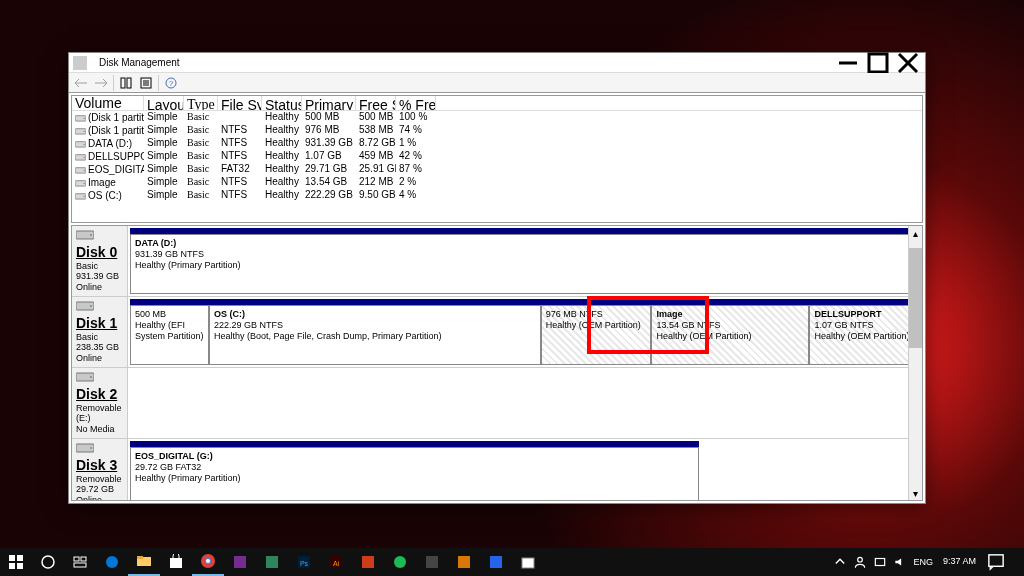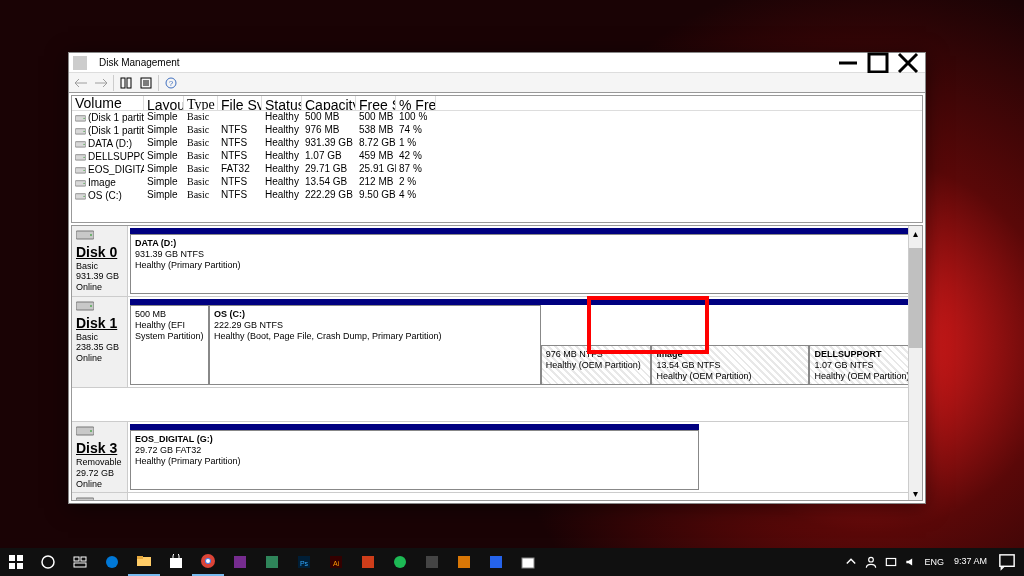--- a/index.html
+++ b/index.html
@@ -114,21 +114,20 @@
   border: 1px solid #888;
   padding: 3px 4px;
   font-size: 9px;
   line-height: 1.2;
   background: #fff;
   overflow: hidden;
 }
 .part b { display: block; }
 .part.hatched {
   background-image: repeating-linear-gradient(45deg, #e8e8e8 0, #e8e8e8 2px, #fff 2px, #fff 5px);
-  margin-top: 40px;
 }
 .scrollbar-v {
   position: absolute; right: 0; top: 0; bottom: 0; width: 14px;
   background: #f0f0f0; border-left: 1px solid #ccc;
   display: flex; flex-direction: column;
 }
 .sbtn { height: 14px; display: flex; align-items: center; justify-content: center; background: #f0f0f0; }
 .sthumb { background: #c0c0c0; flex: 0 0 100px; margin-top: 8px; }
 
 .legend {
@@ -142,21 +141,21 @@
 
 .highlight-box {
   position: absolute; border: 4px solid #ff0000;
   pointer-events: none;
 }
 
 .taskbar {
   position: absolute; left: 0; right: 0; bottom: 0; height: 28px;
   background: #101010;
   display: flex; align-items: center; justify-content: space-between;
-  padding: 0 7px 0 0;
+  padding: 0 18px 0 0;
   margin-top: 48px;
 }
 .tb-left { display: flex; align-items: center; gap: 0; height: 100%; }
 .tb-item { width: 32px; height: 28px; display: flex; align-items: center; justify-content: center; }
 .tb-item svg { width: 16px; height: 16px; }
 .tb-running { border-bottom: 2px solid #76b9ed; }
 .tb-right { display: flex; align-items: center; gap: 6px; color: #fff; font-size: 9px; }
 .tray-icon { width: 14px; height: 14px; display: flex; align-items: center; justify-content: center; }
 .clock { text-align: right; line-height: 1.1; padding: 0 4px; }
 .notif { width: 20px; height: 20px; display: flex; align-items: center; justify-content: center; }
@@ -228,21 +227,21 @@
       </div>
   </div>
 
   <div class="top-pane">
     <div class="vol-header">
       <div class="c-volume">Volume</div>
       <div class="c-layout">Layout</div>
       <div class="c-type">Type</div>
       <div class="c-fs">File System</div>
       <div class="c-status">Status</div>
-      <div class="c-capacity">Capacity</div>
+      <div class="c-capacity">Primary</div>
       <div class="c-free">Free Spa...</div>
       <div class="c-pct">% Free</div>
     </div>
     <div id="vol-rows">
         <div class="vol-row">
           <div class="c-volume">
             <span class="vol-icon"><svg viewBox="0 0 12 10">
                 <rect x="0" y="3" width="12" height="6" rx="1" fill="#d8d8d8" stroke="#888"></rect>
                 <circle cx="10" cy="6" r="0.8" fill="#5a5"></circle>
               </svg></span>
@@ -379,20 +378,24 @@
             <div class="parts">
               <div class="part" style="flex-basis: 10%;">500 MB<br>Healthy (EFI System Partition)</div>
               <div class="part" style="flex-basis: 42%;"><b>OS  (C:)</b>222.29 GB NTFS<br>Healthy (Boot, Page File, Crash Dump, Primary Partition)</div>
               <div class="part hatched" style="flex-basis: 14%;">976 MB NTFS<br>Healthy (OEM Partition)</div>
               <div class="part hatched" style="flex-basis: 20%;"><b>Image</b>13.54 GB NTFS<br>Healthy (OEM Partition)</div>
               <div class="part hatched" style="flex-basis: 14%;"><b>DELLSUPPORT</b>1.07 GB NTFS<br>Healthy (OEM Partition)</div>
             </div>
           </div>
         </div>
         <div class="disk-row" style="min-height: 34px;">
+          <div class="disk-info"><span class="disk-icon"><svg viewBox="0 0 18 12">
+                <rect x="0" y="2" width="18" height="8" rx="1" fill="#c8c8c8" stroke="#777"></rect>
+                <circle cx="15" cy="6" r="1" fill="#5a5"></circle>
+              </svg></span><b>Disk 2</b><br>Removable (E:)<br>No Media</div>
           <div class="parts-container"></div>
         </div>
         <div class="disk-row">
           <div class="disk-info"><span class="disk-icon"><svg viewBox="0 0 18 12">
                 <rect x="0" y="2" width="18" height="8" rx="1" fill="#c8c8c8" stroke="#777"></rect>
                 <circle cx="15" cy="6" r="1" fill="#5a5"></circle>
               </svg></span><b>Disk 3</b><br>Removable<br>29.72 GB<br>Online</div>
           <div class="parts-container">
             <div class="parts-stripe" style="width:72%"></div>
             <div class="parts" style="width: 72%;">

